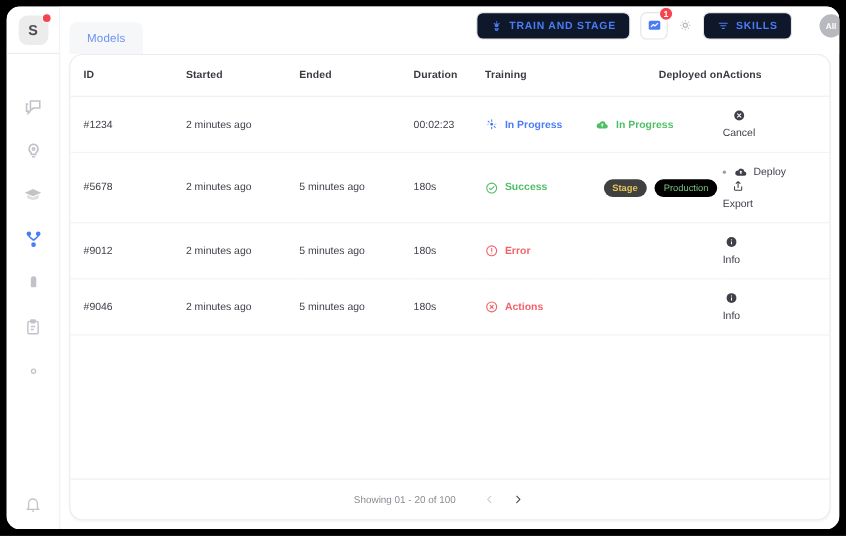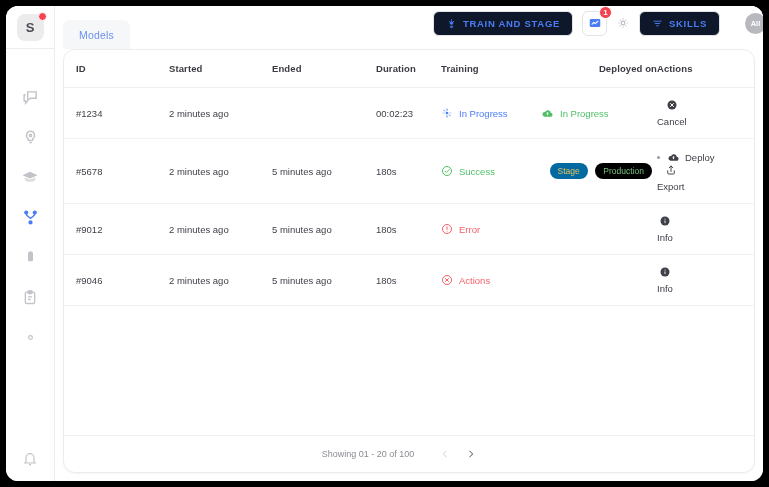--- a/index.html
+++ b/index.html
@@ -163,34 +163,34 @@
   }
   .c-id      { width: 105px; padding-left: 12px !important; }
   .c-started { width: 103px; }
   .c-ended   { width: 104px; }
   .c-duration{ width: 65px; }
   .c-training{ width: 100px; }
   .c-deployed{ width: 116px; text-align: right; }
   .c-actions { width: auto; }
 
   .cell-flex { display: flex; align-items: center; gap: 6px; }
-  .status-txt { font-size: 9.5px; }
+  .status-txt { font-size: 9.5px; font-weight: bold; }
   .s-blue  { color: #4a7df5; }
   .s-green { color: #4fbf67; }
   .s-red   { color: #f4616b; }
 
   .pill {
     display: inline-flex; align-items: center;
     height: 16px; padding: 0 8px;
     border-radius: 9px;
     font-size: 8.5px;
     margin-right: 5px;
     white-space: nowrap;
   }
-  .pill-stage { background: #0369a1; color: #e2c45a; }
+  .pill-stage { background: #404040; color: #e2c45a; font-weight: bold; }
   .pill-prod  { background: #000000; color: #79c47f; }
 
   .action {
     display: inline-flex; align-items: center; gap: 5px;
     font-size: 9.5px; color: #3f4048;
     margin-right: 32px;
     cursor: pointer;
     white-space: nowrap;
   }
   .action:last-child { margin-right: 0; flex-direction: column; }

